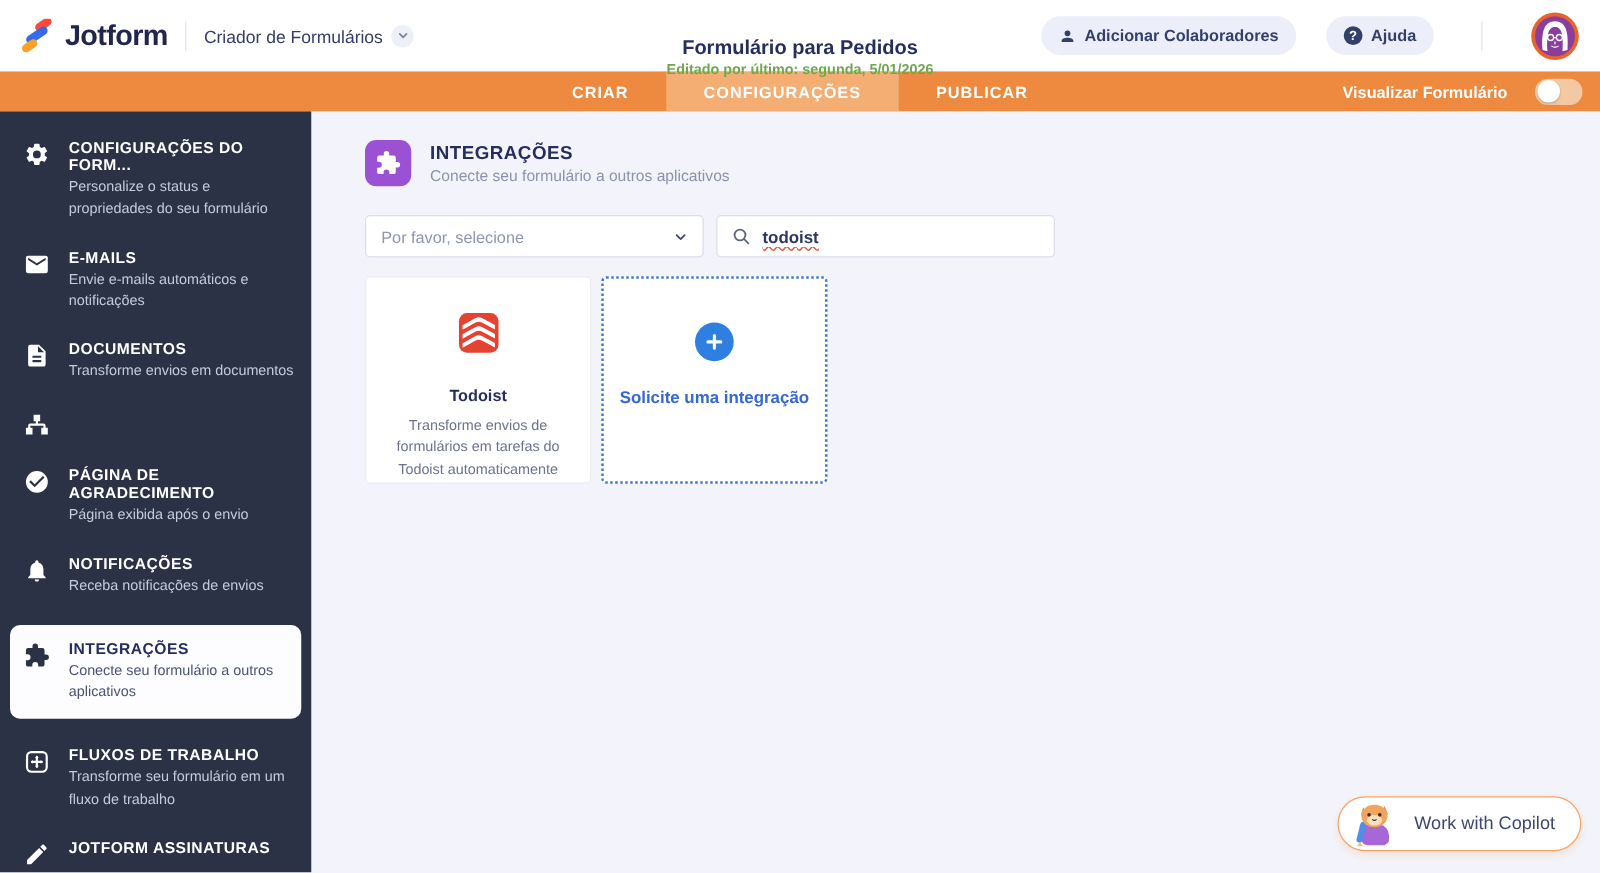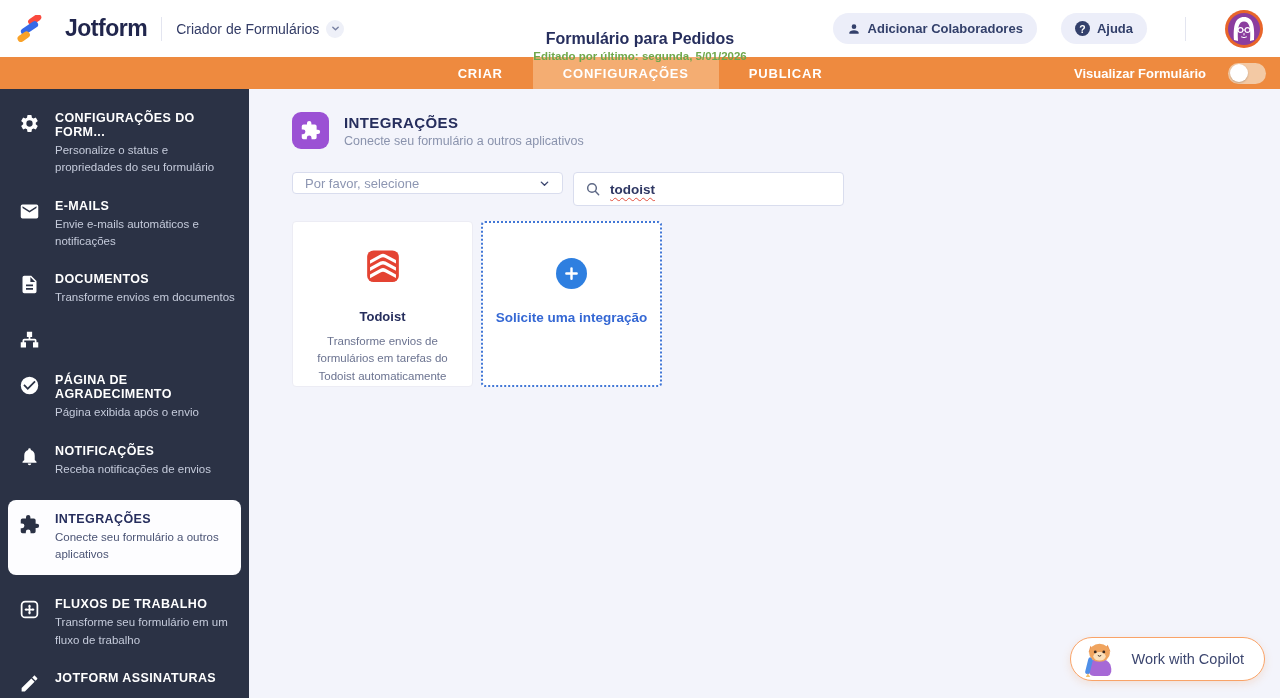--- a/index.html
+++ b/index.html
@@ -1,20 +1,20 @@
 <!DOCTYPE html>
 <html><head>
 <meta charset="utf-8">
 <style>
   * { margin:0; padding:0; box-sizing:border-box; }
   html,body { width:1280px; height:698px; overflow:hidden; font-family:"Liberation Sans", sans-serif; background:#f3f4fb; }
 
   
   .header { position:relative; height:57px; background:#ffffff; display:flex; align-items:center; padding:0 16px; z-index:5; }
-  .brand { display:flex; align-items:flex-start; gap:22px; }
+  .brand { display:flex; align-items:flex-start; gap:9px; }
   .brand-word { font-size:23px; font-weight:bold; color:#21264d; letter-spacing:-0.5px; }
   .hdr-divider { width:1px; height:24px; background:#e3e5f0; margin:0 14px; }
   .product-switch { display:flex; align-items:center; gap:7px; font-size:14px; color:#333c66; cursor:pointer;justify-content:space-between; }
   .chev-circle { width:18px; height:18px; border-radius:50%; background:#eef0f8; display:flex; align-items:center; justify-content:center; }
   .hdr-center { position:absolute; left:0; right:0; top:17px; height:57px; display:flex; flex-direction:column; align-items:center; justify-content:center; pointer-events:none; }
   .form-title { font-size:16px; font-weight:bold; color:#262e5d; }
   .last-edited { font-size:11.5px; color:#6fa84c; margin-top:2px; font-weight:bold; }
   .hdr-right { margin-left:auto; display:flex; align-items:center; gap:24px; }
   .pill-btn { display:flex; align-items:center; gap:7px; height:31px; padding:0 14px; border-radius:16px; background:#eceef9; border:none; font-size:13px; font-weight:bold; color:#33406b; cursor:pointer; font-family:inherit; }
   .q-circle { width:15px; height:15px; border-radius:50%; background:#33406b; color:#fff; font-size:10.5px; font-weight:bold; display:flex; align-items:center; justify-content:center; }
@@ -45,21 +45,21 @@
   .sb-item.selected .sb-icon { color:#2b3245; }
 
   
   .content { flex:1; padding:23px 0 0 43px; }
   .section-head { display:flex; align-items:center; gap:15px; margin-bottom:23px; }
   .section-icon { width:37px; height:37px; border-radius:9px; background:#9b51d4; display:flex; align-items:center; justify-content:center; color:#fff; }
   .section-icon svg { width:21px; height:21px; }
   .section-title { font-size:15px; font-weight:bold; letter-spacing:0.4px; color:#262e5d; margin-bottom:3px; }
   .section-sub { font-size:12.5px; color:#8a93ad; }
   .filters { display:flex; gap:10px; margin-bottom:15px; }
-  .select-box { width:271px; height:22px; background:#fff; border:1px solid #d9ddee; border-radius:4px; display:flex; align-items:center; justify-content:space-between; padding:0 12px; cursor:pointer; }
+  .select-box { width:271px; height:34px; background:#fff; border:1px solid #d9ddee; border-radius:4px; display:flex; align-items:center; justify-content:space-between; padding:0 12px; cursor:pointer; }
   .select-placeholder { font-size:13px; color:#8d96b2; }
   .search-box { width:271px; height:34px; background:#fff; border:1px solid #d9ddee; border-radius:4px; display:flex; align-items:center; gap:9px; padding:0 11px; }
   .search-box svg { width:16px; height:16px; color:#5d6885; flex-shrink:0; }
   .search-value { font-size:13.5px; font-weight:bold; color:#2e3763; text-decoration:underline; text-decoration-style:wavy; text-decoration-color:#e25141; text-decoration-thickness:1px; text-underline-offset:3px; }
 
   .cards { display:flex; gap:8px; }
   .card { width:181px; height:166px; background:#ffffff; border-radius:4px; display:flex; flex-direction:column; align-items:center; text-align:center; padding:27px 12px 0 12px; cursor:pointer; }
   .card.todoist { border:1px solid #ececf4; }
   .todoist-logo { width:48px; height:48px; display:block; }
   .card-title { font-size:13px; font-weight:bold; color:#262e5d; margin-top:25px; }

